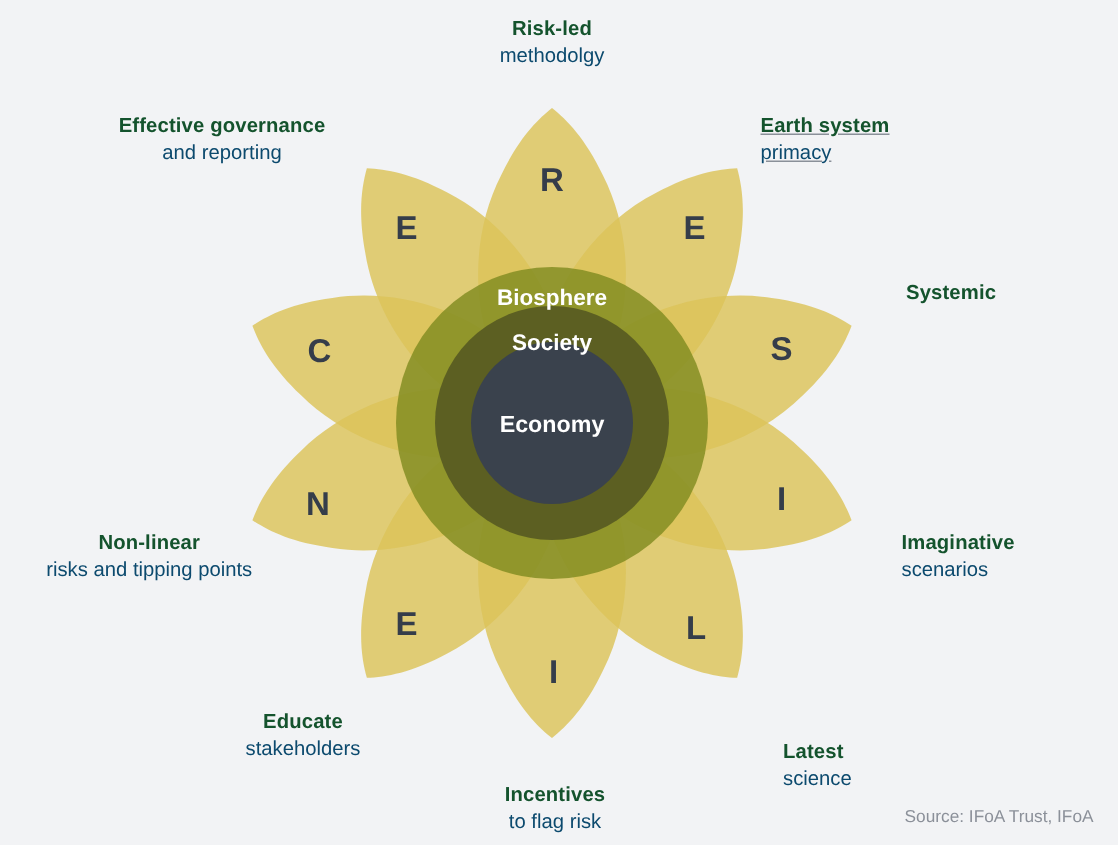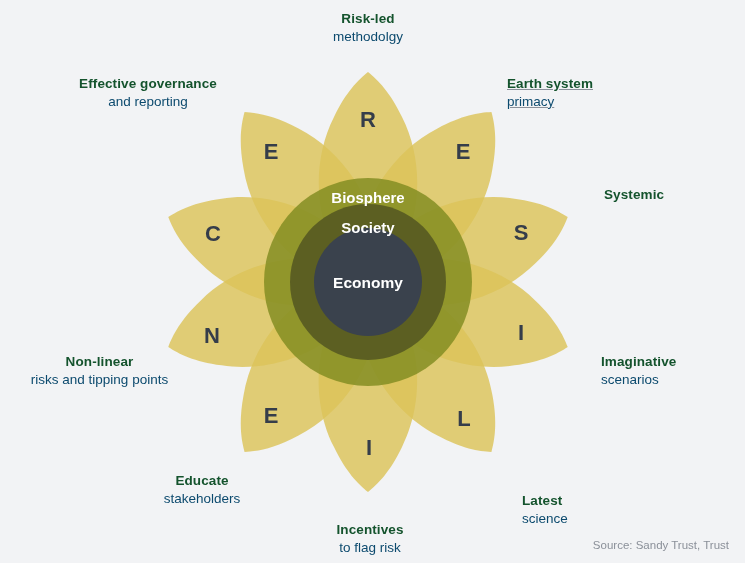--- a/index.html
+++ b/index.html
@@ -158,15 +158,15 @@
         <span class="lbl-sub">risks and tipping points</span>
       </div>
       <div class="label align-right" style="left: 12px; top: 186px; width: 136px;">
       </div>
       <div class="label align-right" style="left: 60px; top: 75px; width: 176px;">
         <span class="lbl-title">Effective governance</span>
         <span class="lbl-sub">and reporting</span>
       </div>
     </div>
 
-  <div id="source-note">Source: Sandy Trust, Trust</div>
+  <div id="source-note">Source: IFoA Trust, IFoA</div>
 
 </div>
 
 </body></html>

